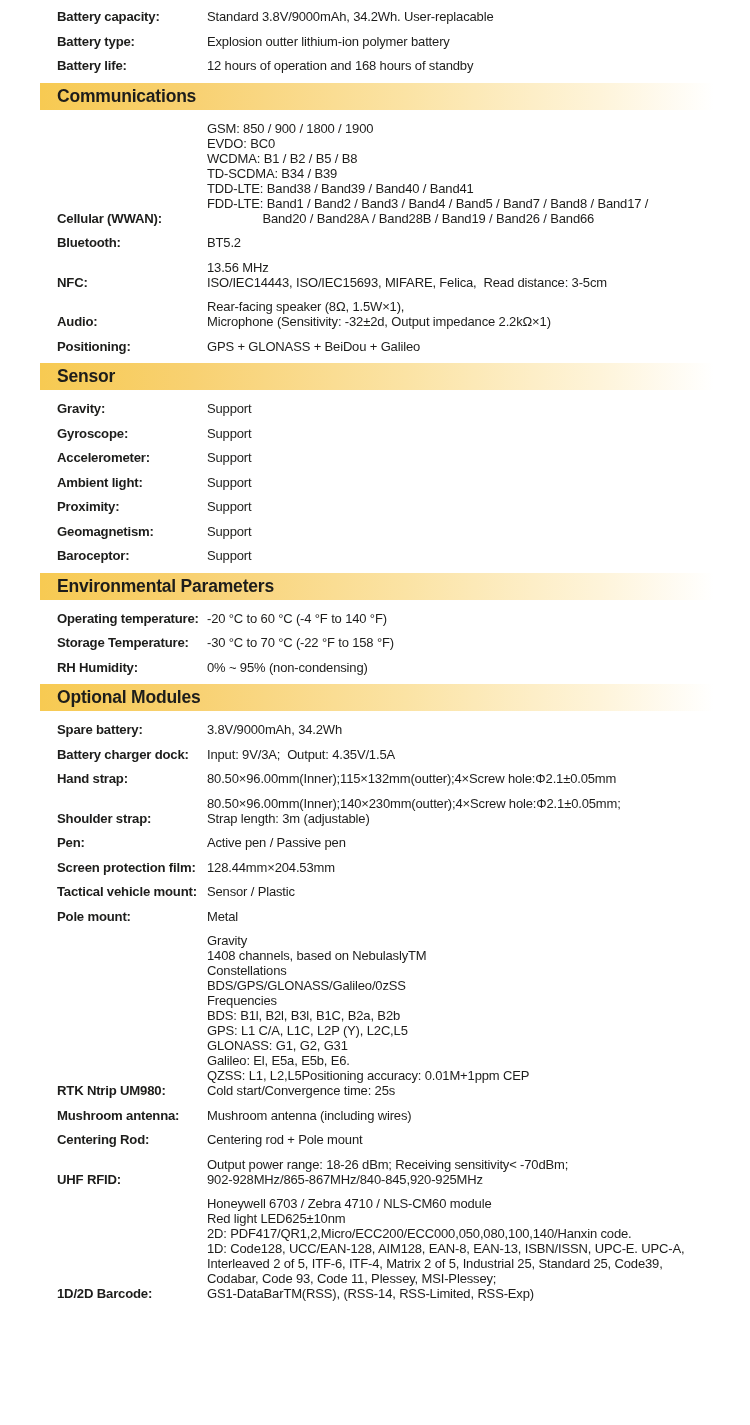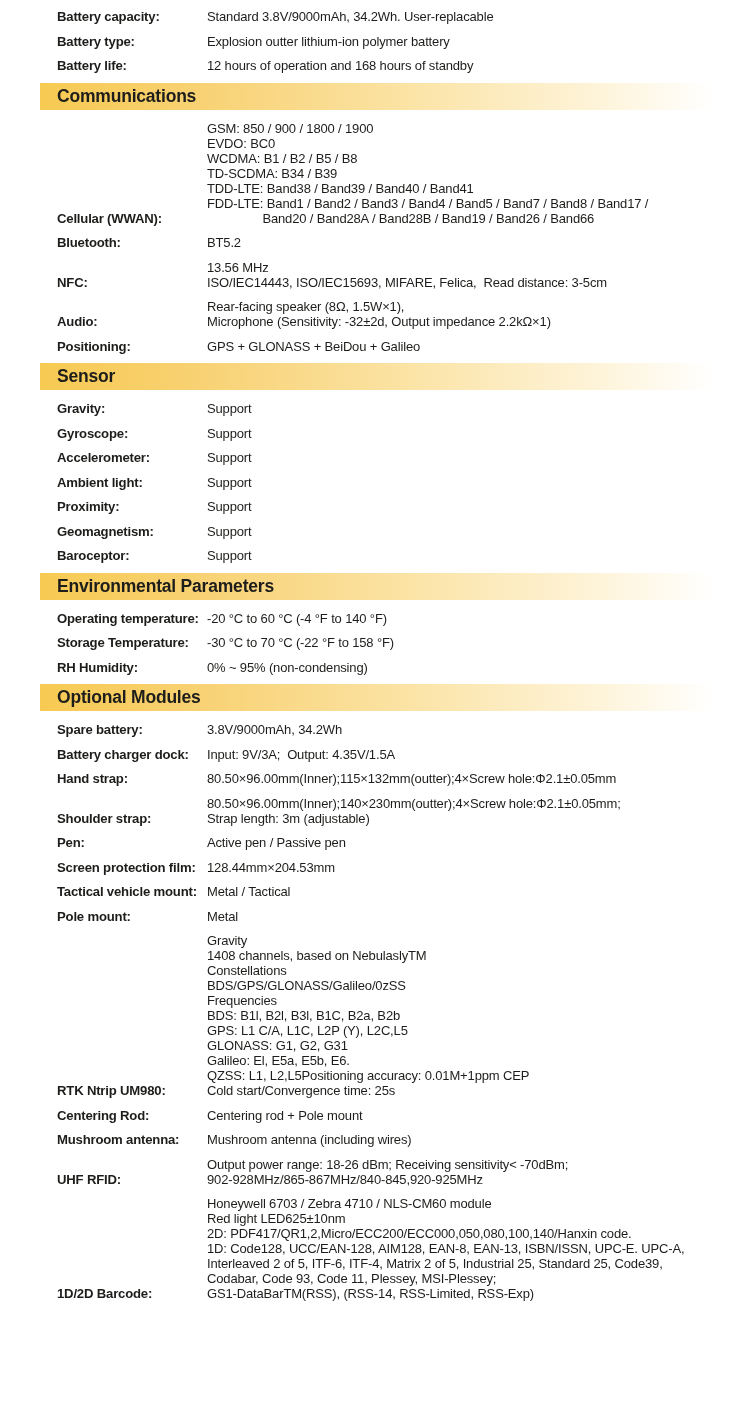--- a/index.html
+++ b/index.html
@@ -264,21 +264,21 @@
   <div class="row">
     <div class="row-label" style="transform: scaleX(0.973333);">Screen protection film:</div>
     <div class="row-value">
             <div class="value-line">128.44mm×204.53mm</div>
           </div>
   </div>
 
   <div class="row">
     <div class="row-label" style="transform: scaleX(0.973333);">Tactical vehicle mount:</div>
     <div class="row-value">
-            <div class="value-line">Metal / Tactical</div>
+            <div class="value-line">Sensor / Plastic</div>
           </div>
   </div>
 
   <div class="row">
     <div class="row-label" style="transform: scaleX(0.973333);">Pole mount:</div>
     <div class="row-value">
             <div class="value-line">Metal</div>
           </div>
   </div>
 
@@ -293,30 +293,30 @@
             <div class="value-line">BDS: B1l, B2l, B3l, B1C, B2a, B2b</div>
             <div class="value-line">GPS: L1 C/A, L1C, L2P (Y), L2C,L5</div>
             <div class="value-line">GLONASS: G1, G2, G31</div>
             <div class="value-line">Galileo: El, E5a, E5b, E6.</div>
             <div class="value-line">QZSS: L1, L2,L5Positioning accuracy: 0.01M+1ppm CEP</div>
             <div class="value-line">Cold start/Convergence time: 25s</div>
           </div>
   </div>
 
   <div class="row">
+    <div class="row-label" style="transform: scaleX(0.973333);">Mushroom antenna:</div>
+    <div class="row-value">
+            <div class="value-line">Mushroom antenna (including wires)</div>
+          </div>
+  </div>
+
+  <div class="row">
     <div class="row-label" style="transform: scaleX(0.973333);">Centering Rod:</div>
     <div class="row-value">
             <div class="value-line">Centering rod + Pole mount</div>
-          </div>
-  </div>
-
-  <div class="row">
-    <div class="row-label" style="transform: scaleX(0.973333);">Mushroom antenna:</div>
-    <div class="row-value">
-            <div class="value-line">Mushroom antenna (including wires)</div>
           </div>
   </div>
 
   <div class="row">
     <div class="row-label" style="transform: scaleX(0.973333);">UHF RFID:</div>
     <div class="row-value">
             <div class="value-line">Output power range: 18-26 dBm; Receiving sensitivity&lt; -70dBm;</div>
             <div class="value-line">902-928MHz/865-867MHz/840-845,920-925MHz</div>
           </div>
   </div>

